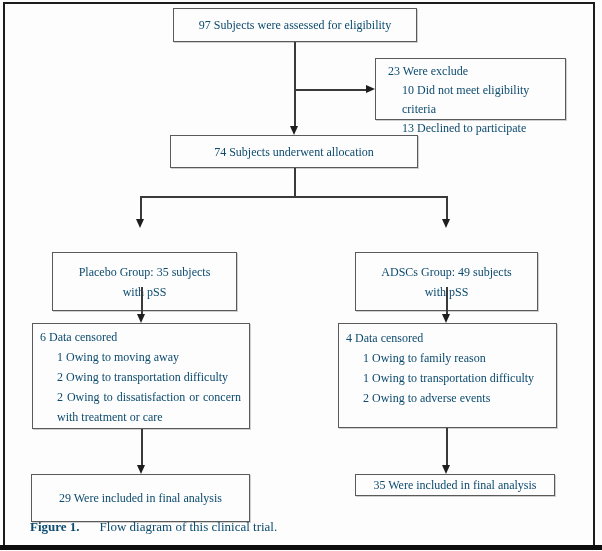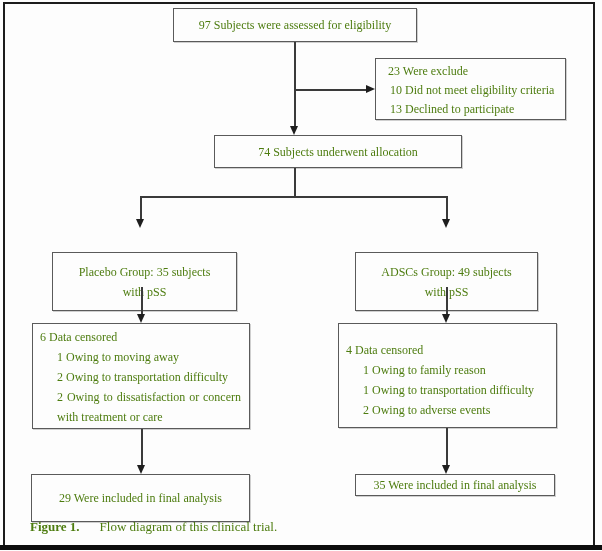--- a/index.html
+++ b/index.html
@@ -1,21 +1,21 @@
 <!DOCTYPE html>
 <html><head>
 <meta charset="utf-8">
 <style>
   html,body { margin:0; padding:0; background:#e8e8e8; }
   .page {
     position:relative;
     width:602px; height:551px;
     background:#fdfdfd;
     font-family:"Liberation Serif", serif;
-    color:#4d7c0f;
+    color:#0c4a6e;
     overflow:hidden;
   }
   .frame {
     position:absolute; left:3px; top:2px; width:592px; height:543px;
     border-top:2px solid #1c1c1c;
     border-left:2px solid #1c1c1c;
     border-right:2px solid #1c1c1c;
     box-sizing:border-box;
     pointer-events:none;
   }
@@ -35,21 +35,21 @@
     text-align:center;
   }
   .stack {
     display:flex; flex-direction:column; align-items:center; justify-content:center;
     text-align:center;
     margin-top:24px;
   }
   .listbox { padding:3px 6px 0 7px; }
   .listbox .item { margin-left:17px; }
   .listbox .item.justify { text-align:justify; padding-right:2px; }
-  .excl .item { margin-left:2px; }
+  .excl .item { margin-left:14px; }
   .excl { line-height:19px; }
   .vline { position:absolute; width:1.6px; background:#3a3a3a; }
   .hline { position:absolute; height:1.6px; background:#3a3a3a; }
   .arr-down {
     position:absolute; width:0; height:0;
     border-left:4.5px solid transparent;
     border-right:4.5px solid transparent;
     border-top:9px solid #1e1e1e;
   }
   .arr-right {
@@ -80,21 +80,21 @@
   <div class="arr-down" style="left:290px; top:126px;"></div>
   <div class="hline" style="left:295px; top:89px; width:71px;"></div>
   <div class="arr-right" style="left:366px; top:85px;"></div>
 
   <div class="box listbox excl" style="left:375px; top:58px; width:191px; height:62px;padding-left:12px;">
     <div>23 Were exclude</div>
     <div class="item">10 Did not meet eligibility criteria</div>
     <div class="item">13 Declined to participate</div>
   </div>
 
-  <div class="box center" style="left:170px; top:135px; width:248px; height:33px;margin-left:44px;">
+  <div class="box center" style="left:170px; top:135px; width:248px; height:33px;">
     <span>74 Subjects underwent allocation</span>
   </div>
 
   <div class="vline" style="left:294px; top:168px; height:30px;"></div>
   <div class="hline" style="left:141px; top:196px; width:306px;"></div>
   <div class="vline" style="left:140px; top:196px; height:24px;"></div>
   <div class="arr-down" style="left:136px; top:219px;"></div>
   <div class="vline" style="left:446px; top:196px; height:24px;"></div>
   <div class="arr-down" style="left:442px; top:219px;"></div>
 
@@ -111,21 +111,21 @@
   <div class="arr-down" style="left:137px; top:314px;"></div>
   <div class="vline" style="left:446px; top:287px; height:29px;"></div>
   <div class="arr-down" style="left:442px; top:314px;"></div>
 
   <div class="box listbox" style="left:32px; top:323px; width:218px; height:106px; ">
     <div>6 Data censored</div>
     <div class="item">1 Owing to moving away</div>
     <div class="item">2 Owing to transportation difficulty</div>
     <div class="item justify">2 Owing to dissatisfaction or concern with treatment or care</div>
   </div>
-  <div class="box listbox" style="left:338px; top:323px; width:219px; height:105px; padding-top:16px;">
+  <div class="box listbox" style="left:338px; top:323px; width:219px; height:105px; padding-top:4px;">
     <div>4 Data censored</div>
     <div class="item">1 Owing to family reason</div>
     <div class="item">1 Owing to transportation difficulty</div>
     <div class="item">2 Owing to adverse events</div>
   </div>
 
   <div class="vline" style="left:141px; top:429px; height:37px;"></div>
   <div class="arr-down" style="left:137px; top:465px;"></div>
   <div class="vline" style="left:446px; top:428px; height:38px;"></div>
   <div class="arr-down" style="left:442px; top:465px;"></div>

